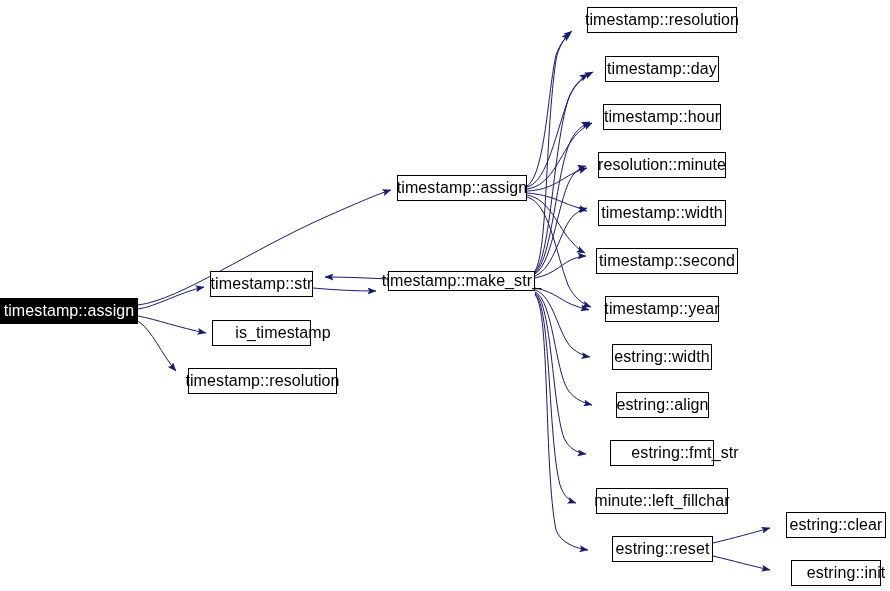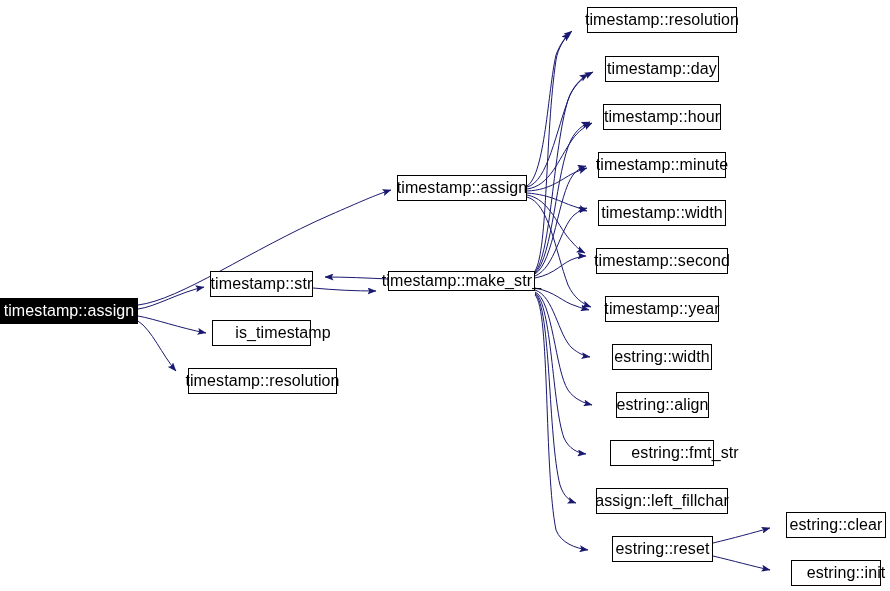--- a/index.html
+++ b/index.html
@@ -107,42 +107,42 @@
       <div class="node" style="left: 587px; top: 7px; width: 150px; height: 26px;">
         <span class="node-label">timestamp::resolution</span>
       </div>
       <div class="node" style="left: 605px; top: 56px; width: 114px; height: 26px;">
         <span class="node-label">timestamp::day</span>
       </div>
       <div class="node" style="left: 603px; top: 104px; width: 118px; height: 26px; align-items: center;">
         <span class="node-label">timestamp::hour</span>
       </div>
       <div class="node" style="left: 598px; top: 152px; width: 128px; height: 26px;">
-        <span class="node-label">timestamp::minute</span>
+        <span class="node-label">resolution::minute</span>
       </div>
       <div class="node" style="left: 598px; top: 200px; width: 128px; height: 26px;">
         <span class="node-label">timestamp::width</span>
       </div>
-      <div class="node" style="left: 596px; top: 248px; width: 132px; height: 26px;">
+      <div class="node" style="left: 596px; top: 248px; width: 142px; height: 26px;">
         <span class="node-label">timestamp::second</span>
       </div>
       <div class="node" style="left: 605px; top: 296px; width: 114px; height: 26px;">
         <span class="node-label">timestamp::year</span>
       </div>
       <div class="node" style="left: 612px; top: 344px; width: 100px; height: 26px;">
         <span class="node-label">estring::width</span>
       </div>
       <div class="node" style="left: 616px; top: 392px; width: 93px; height: 26px;">
         <span class="node-label">estring::align</span>
       </div>
       <div class="node" style="left: 610px; top: 440px; width: 104px; height: 26px; padding-left: 46px;">
         <span class="node-label">estring::fmt_str</span>
       </div>
       <div class="node" style="left: 596px; top: 488px; width: 132px; height: 26px;">
-        <span class="node-label">assign::left_fillchar</span>
+        <span class="node-label">minute::left_fillchar</span>
       </div>
       <div class="node" style="left: 612px; top: 536px; width: 101px; height: 26px;">
         <span class="node-label">estring::reset</span>
       </div>
       <div class="node" style="left: 786px; top: 512px; width: 100px; height: 26px;">
         <span class="node-label">estring::clear</span>
       </div>
       <div class="node" style="left: 791px; top: 560px; width: 90px; height: 26px; padding-left: 20px;">
         <span class="node-label">estring::init</span>
       </div>

